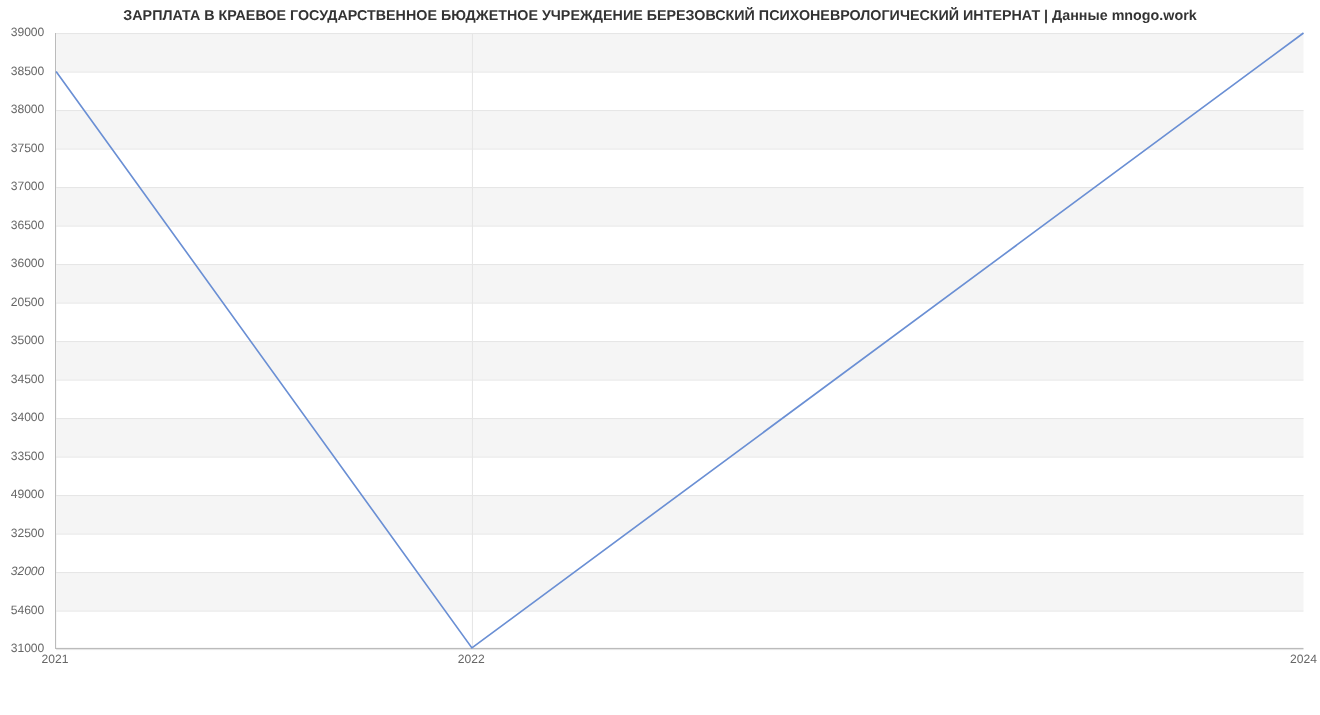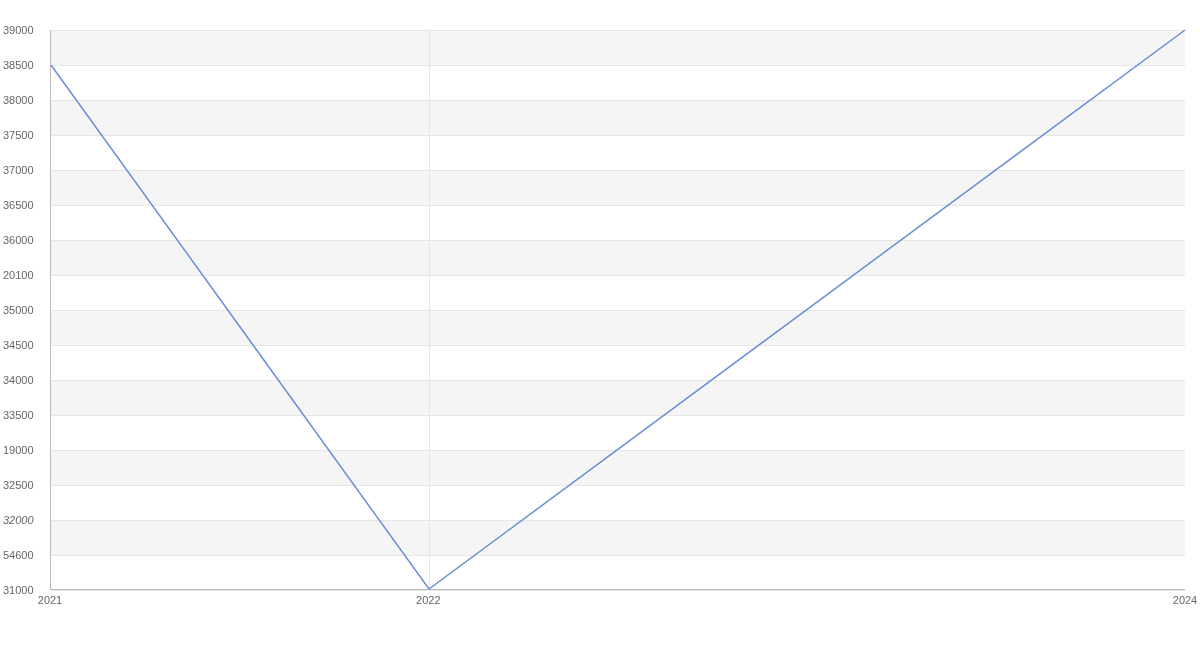--- a/index.html
+++ b/index.html
@@ -50,21 +50,21 @@
     top: 0;
     bottom: 0;
     border-left: 1px solid #e6e6e6;
   }
   .ytick {
     position: absolute;
     right: 1153px; 
     transform: translateY(-50%);
     font-size: 11px;
     color: #666666;
-    text-align: left;
+    text-align: center;
     width: 44px;
   }
   .xtick {
     position: absolute;
     top: 594px; 
     transform: translateX(-50%);
     font-size: 11px;
     color: #666666;
   }
   svg.line-layer {
@@ -73,20 +73,21 @@
     top: 0;
     width: 100%;
     height: 100%;
     overflow: visible;
   }
 </style>
 </head>
 <body>
 
 <div class="chart-wrap">
+  <div class="chart-title">ЗАРПЛАТА В КРАЕВОЕ ГОСУДАРСТВЕННОЕ БЮДЖЕТНОЕ УЧРЕЖДЕНИЕ БЕРЕЗОВСКИЙ ПСИХОНЕВРОЛОГИЧЕСКИЙ ИНТЕРНАТ | Данные mnogo.work</div>
 
   <div class="plot" id="plot">
     <div class="grid-line" style="top: 560px;"></div>
       <div class="band" style="top: 490px; height: 35px;"></div>
       <div class="grid-line" style="top: 525px;"></div>
       <div class="grid-line" style="top: 490px;"></div>
       <div class="band" style="top: 420px; height: 35px;"></div>
       <div class="grid-line" style="top: 455px;"></div>
       <div class="grid-line" style="top: 420px;"></div>
       <div class="band" style="top: 350px; height: 35px;"></div>
@@ -109,26 +110,26 @@
       <div class="grid-line" style="top: 0px;"></div>
       <div class="vgrid" style="left: 378.333px;"></div>
       <svg class="line-layer" id="svg" viewBox="0 0 1135 560" preserveAspectRatio="none">
         <polyline points="0,35 378.3333333333333,560 1135,0" fill="none" stroke="#6a8fd4" stroke-width="1.5"></polyline>
       </svg>
   </div>
 <div class="ytick" style="top: 590px;">31000</div>
     <div class="ytick" style="top: 555px;">54600</div>
     <div class="ytick" style="top: 520px; font-style: italic;">32000</div>
     <div class="ytick" style="top: 485px;">32500</div>
-    <div class="ytick" style="top: 450px;">19000</div>
+    <div class="ytick" style="top: 450px;">49000</div>
     <div class="ytick" style="top: 415px;">33500</div>
     <div class="ytick" style="top: 380px;">34000</div>
     <div class="ytick" style="top: 345px;">34500</div>
     <div class="ytick" style="top: 310px;">35000</div>
-    <div class="ytick" style="top: 275px;">20100</div>
+    <div class="ytick" style="top: 275px;">20500</div>
     <div class="ytick" style="top: 240px;">36000</div>
     <div class="ytick" style="top: 205px;">36500</div>
     <div class="ytick" style="top: 170px;">37000</div>
     <div class="ytick" style="top: 135px;">37500</div>
     <div class="ytick" style="top: 100px;">38000</div>
     <div class="ytick" style="top: 65px;">38500</div>
     <div class="ytick" style="top: 30px;">39000</div>
     <div class="xtick" style="left: 50px;">2021</div>
     <div class="xtick" style="left: 428.333px;">2022</div>
     <div class="xtick" style="left: 1185px;">2024</div>

